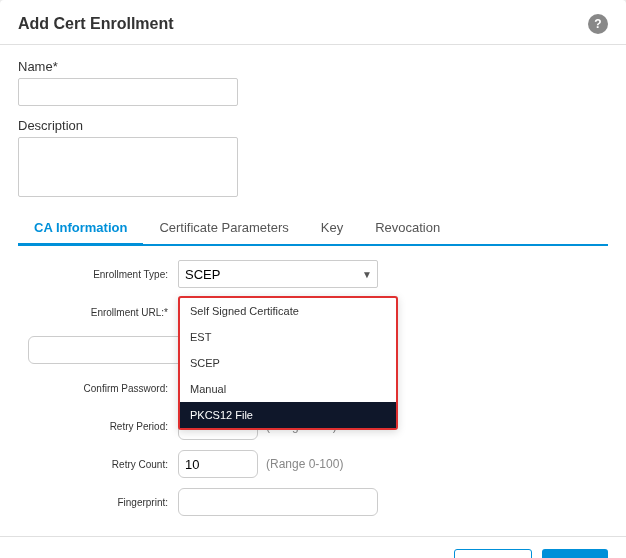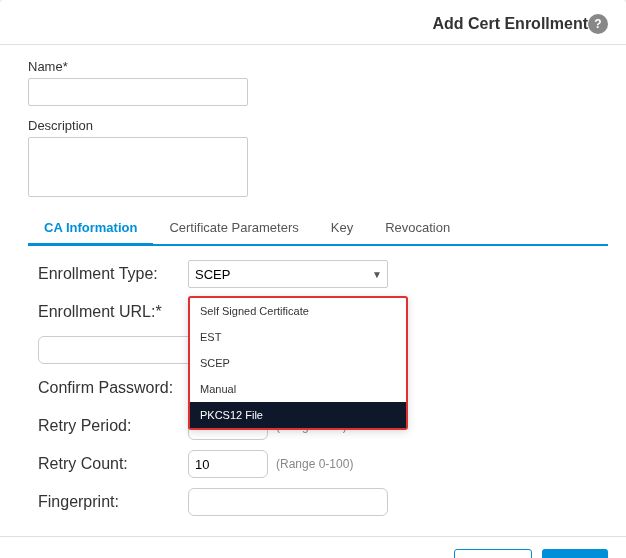--- a/index.html
+++ b/index.html
@@ -17,21 +17,21 @@
       width: 626px;
       min-height: 558px;
       border-radius: 4px;
       box-shadow: 0 2px 12px rgba(0,0,0,0.2);
       position: relative;
       display: flex;
       flex-direction: column;
     }
     .modal-header {
       display: flex;
-      justify-content: flex-end;
+      justify-content: space-between;
       align-items: center;
       padding: 14px 18px 10px 18px;
       border-bottom: 1px solid #e0e0e0;
     }
     .modal-title {
       font-size: 16px;
       font-weight: bold;
       color: #333;
     }
     .help-icon {
@@ -41,21 +41,21 @@
       background: #888;
       color: white;
       font-size: 12px;
       display: flex;
       align-items: center;
       justify-content: center;
       cursor: pointer;
       font-weight: bold;
     }
     .modal-body {
-      padding: 14px 18px 0 28px;
+      padding: 14px 18px 0 18px;
       flex: 1;
     }
     .form-group {
       margin-bottom: 12px;
     }
     .form-label {
       font-size: 13px;
       color: #333;
       margin-bottom: 4px;
       display: block;
@@ -102,23 +102,23 @@
     .tab-content {
       padding: 14px 10px 0 10px;
     }
     .field-row {
       display: flex;
       align-items: center;
       margin-bottom: 10px;
     }
     .field-label {
       width: 150px;
-      text-align: left;
+      text-align: right;
       padding-right: 10px;
-      font-size: 16px;
+      font-size: 10px;
       color: #333;
       flex-shrink: 0;
     }
     .field-input {
       height: 28px;
       border: 1px solid #ccc;
       border-radius: 6px;
       padding: 4px 6px;
       font-size: 13px;
       outline: none;

